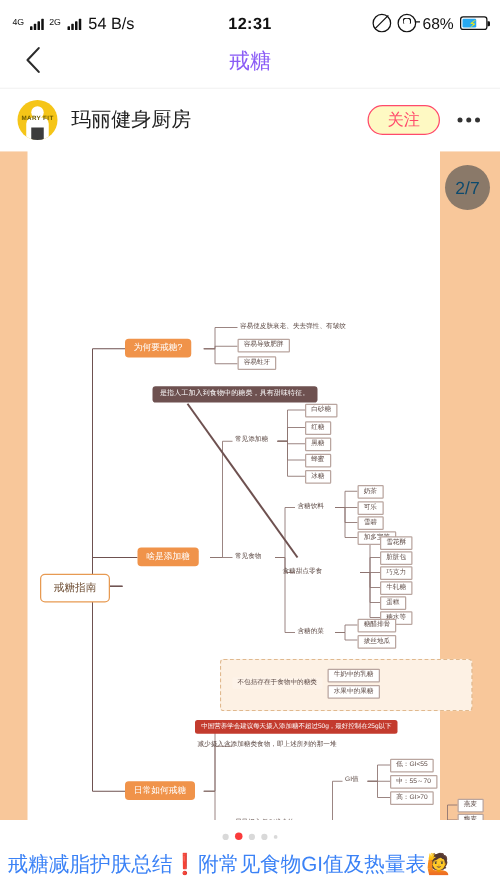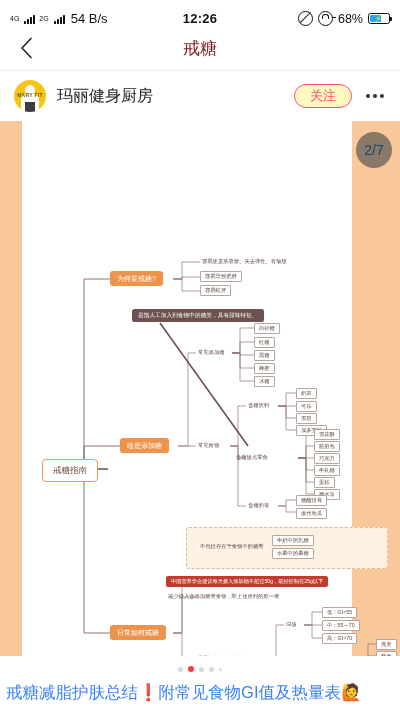--- a/index.html
+++ b/index.html
@@ -24,40 +24,40 @@
   .ic-circle.lock:before{content:"";position:absolute;left:3.5px;top:2px;width:5px;height:4px;border:1.4px solid #111;border-bottom:none;border-radius:3px 3px 0 0;}
   .ic-circle.lock:after{content:"";position:absolute;right:-4px;top:5px;width:4px;height:1.4px;background:#111;}
   .batt{width:22px;height:11px;border:1.3px solid #111;border-radius:2.5px;position:relative;padding:1px;box-sizing:border-box;}
   .batt:after{content:"";position:absolute;right:-3px;top:3px;width:2px;height:4px;background:#111;border-radius:0 1px 1px 0;}
   .batt span{display:block;height:100%;width:62%;background:#27a9f1;border-radius:1px;}
   .bolt{position:absolute;left:6px;top:0px;color:#fff000;font-size:9px;line-height:11px;}
   
   .navbar{height:44px;display:flex;align-items:center;position:relative;background:#fff;}
   .back{width:52px;height:44px;display:flex;align-items:center;justify-content:center;}
   .back svg{display:block;}
-  .nav-title{position:absolute;left:0;right:0;text-align:center;font-size:17px;color:#7f1d1d;pointer-events:none;}
+  .nav-title{position:absolute;left:0;right:0;text-align:center;font-size:17px;color:#8b5cf6;pointer-events:none;}
   .nav-sep{height:1px;background:#ededed;}
   
   .author{height:50px;display:flex;align-items:center;padding:0 14px;background:#fff;}
   .avatar{width:32px;height:32px;border-radius:50%;background:#f5c518;position:relative;overflow:hidden;flex:0 0 auto;}
   .av-head{position:absolute;left:11px;top:5px;width:10px;height:10px;border-radius:50%;background:#fff;}
   .av-body{position:absolute;left:7px;top:14px;width:18px;height:18px;border-radius:5px 5px 0 0;background:#fff;}
   .av-body:after{content:"";position:absolute;left:4px;top:8px;width:10px;height:10px;background:#3c3c3c;}
   .av-text{position:absolute;left:0;right:0;top:12px;text-align:center;font-size:5px;color:#6b5a00;letter-spacing:.3px;font-weight:700;}
   .author-name{margin-left:11px;font-size:16px;color:#222;flex:1;}
   .follow{border:1px solid #ff4a6b;color:#ff4a6b;border-radius:14px;font-size:13px;padding:4px 15px;background:#fef9c3;line-height:1.15;}
   .more{margin-left:12px;display:flex;gap:3px;align-items:center;padding:6px 2px;}
   .more i{width:4px;height:4px;border-radius:50%;background:#333;display:block;}
   
   .canvas{position:relative;width:400px;height:535px;background:#fff;overflow:hidden;}
   .band-left{position:absolute;left:0;top:0;width:22px;height:535px;background:#f8c79a;}
   .band-right{position:absolute;right:0;top:0;width:48px;height:535px;background:#f8c79a;}
   .page-badge{position:absolute;right:8px;top:11px;width:36px;height:36px;border-radius:50%;
       background:rgba(80,80,80,.66);color:#0c4a6e;font-size:14px;display:flex;align-items:center;justify-content:center;z-index:30;}
-  .mm{position:absolute;left:10px;top:0;width:368px;height:535px;}
+  .mm{position:absolute;left:0;top:0;width:368px;height:535px;}
   .mm svg{position:absolute;left:0;top:0;}
   .node{position:absolute;box-sizing:border-box;white-space:nowrap;line-height:1;color:#5a4742;}
   
   .n-root{background:#fff;border:1.2px solid #e79a52;border-radius:4px;color:#6b4a2f;padding:6px 10px;font-size:8.5px;}
   .n-or{background:#f0934a;border-radius:3px;color:#fff;padding:4px 7px;font-size:7px;}
   .n-dark{background:#6e5150;border-radius:2.5px;color:#fff;padding:3.5px 6px;font-size:5.6px;letter-spacing:.1px;}
   .n-red{background:#c33b2e;border-radius:2px;color:#fff;padding:3px 5px;font-size:5.2px;}
   .n-plain{font-size:5.3px;color:#5d4a45;padding:1px 2px;background:transparent;}
   .n-box{font-size:5.3px;color:#5d4a45;padding:2px 4px;border:.7px solid #b9a59f;background:#fff;border-radius:1px;}
   .n-tint{font-size:5.3px;color:#5d4a45;padding:2px 4px;background:#fdf3e9;border-radius:1px;}
@@ -87,21 +87,21 @@
       </span>
     <span class="nettag">2G</span>
     <span class="sig">
         <i></i>
         <i></i>
         <i></i>
         <i></i>
       </span>
     <span class="speed">54 B/s</span>
   </div>
-  <div class="sb-center">12:26</div>
+  <div class="sb-center">12:31</div>
   <div class="sb-right">
     <span class="ic-circle mute"></span>
     <span class="ic-circle lock"></span>
     <span>68%</span>
     <span class="batt">
         <span></span>
         <b class="bolt">⚡</b>
       </span>
   </div>
 </div>

